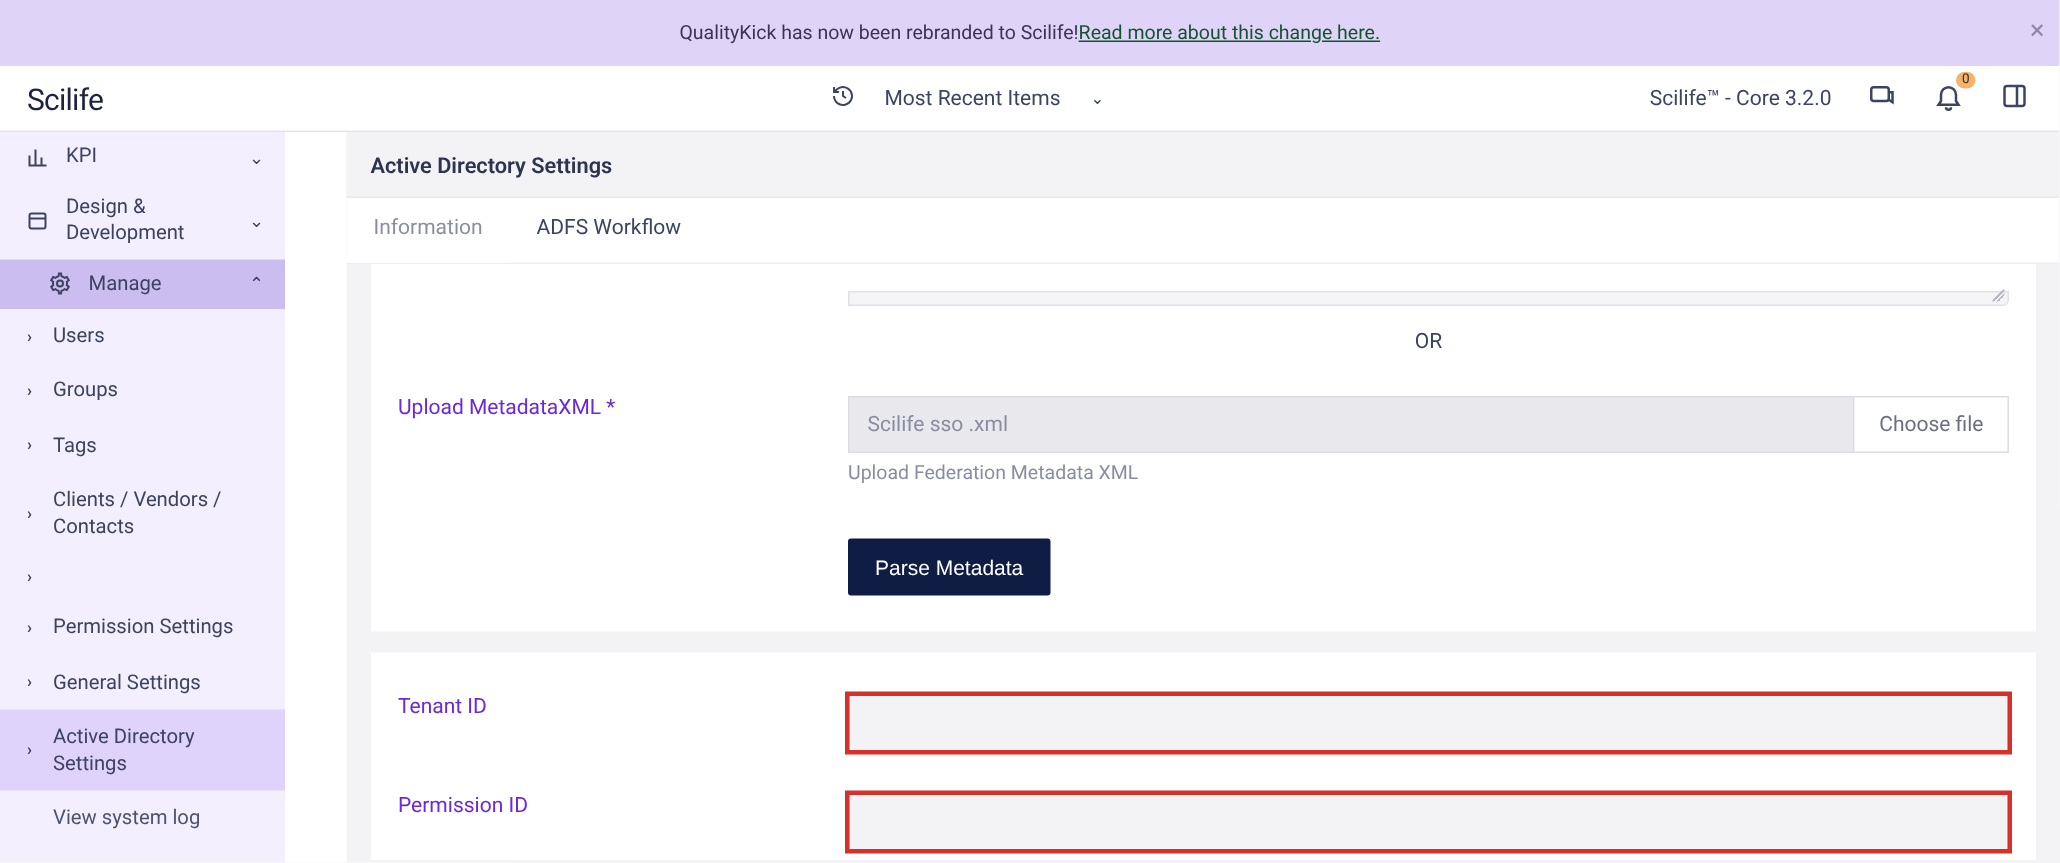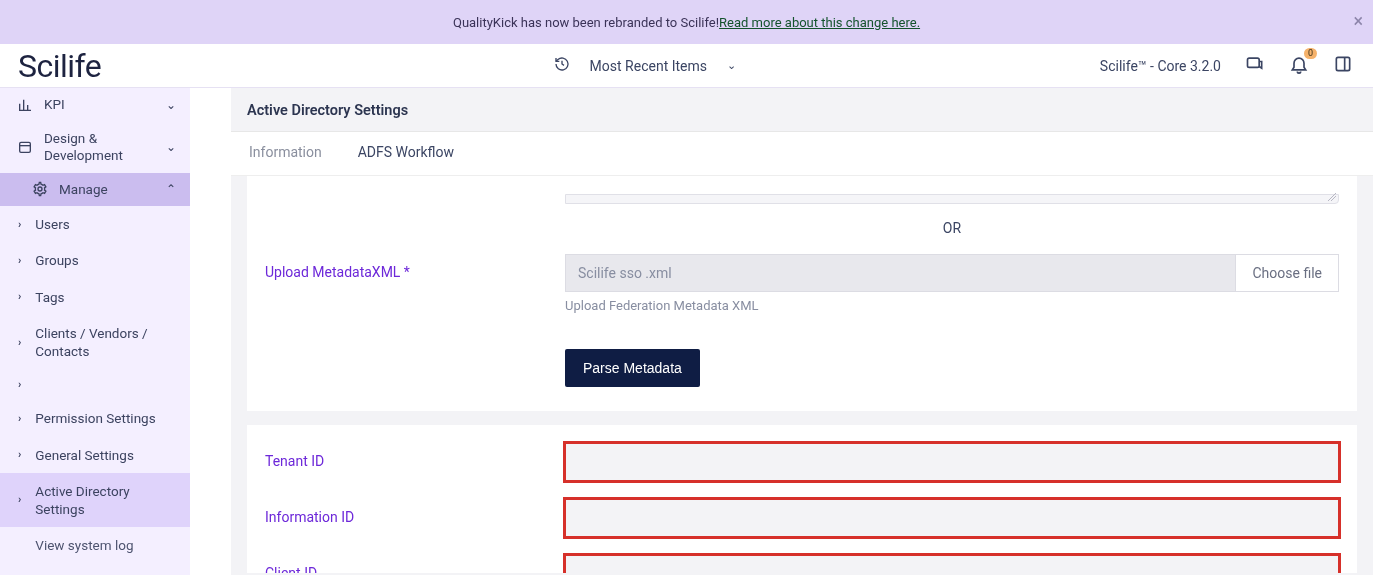--- a/index.html
+++ b/index.html
@@ -38,21 +38,21 @@
   
   .header {
     height: 44px;
     display: flex;
     align-items: center;
     padding: 0 20px 0 18px;
     border-bottom: 1px solid #e6e1f3;
     background: #fff;
   }
   .logo {
-    font-size: 32px;
+    font-size: 20px;
     color: #1d2340;
     font-weight: 400;
     letter-spacing: -0.5px;
     width: 172px;
   }
   .recent {
     flex: 1;
     display: flex;
     align-items: center;
     justify-content: center;
@@ -170,21 +170,21 @@
     right:2px; bottom:2px;
     width:8px; height:8px;
     background:
       linear-gradient(135deg, transparent 45%, #b8b8c4 45%, #b8b8c4 55%, transparent 55%),
       linear-gradient(135deg, transparent 65%, #b8b8c4 65%, #b8b8c4 75%, transparent 75%);
   }
   .or-row { text-align:center; color:#3b4563; font-size:14px; margin:16px 0 18px 300px; }
 
   .form-row { display:flex; align-items:flex-start; margin-bottom:10px; }
   .form-label { width:300px; color:#6d28d9; font-size:14px; padding-top:10px; }
-  .form-control { flex:1; }
+  .form-control { flex:1;margin-top:10px; }
   .file-row { display:flex; }
   .file-input {
     flex:1; height:38px;
     background:#e8e8ed;
     border:1px solid #dcdce3;
     color:#888ea1;
     padding:0 12px;
     display:flex; align-items:center;
     font-size:14px;
   }
@@ -365,21 +365,21 @@
 
         <button class="primary-btn">Parse Metadata</button>
       </div>
 
       <div class="card">
         <div class="form-row hl">
           <div class="form-label">Tenant ID</div>
           <div class="form-control"><input class="text-input" style=""></div>
         </div>
         <div class="form-row hl" style="margin-top:18px;">
-          <div class="form-label">Information ID</div>
+          <div class="form-label">Permission ID</div>
           <div class="form-control"><input class="text-input" style=""></div>
         </div>
         <div class="form-row hl" style="margin-top:18px;">
           <div class="form-label">Client ID</div>
           <div class="form-control"><input class="text-input" style=""></div>
         </div>
       </div>
     </div>
   </div>
 </div>

